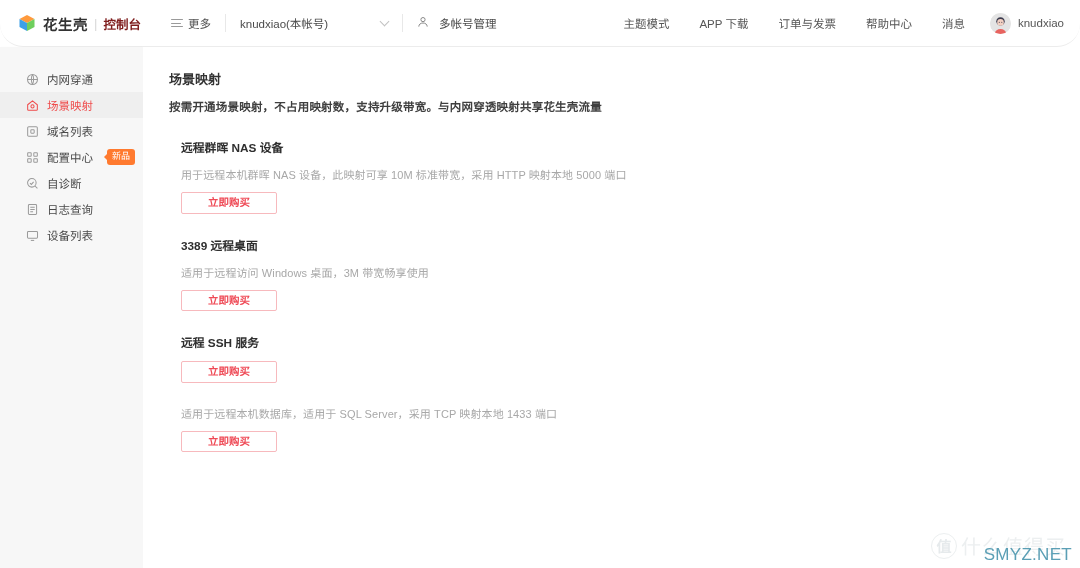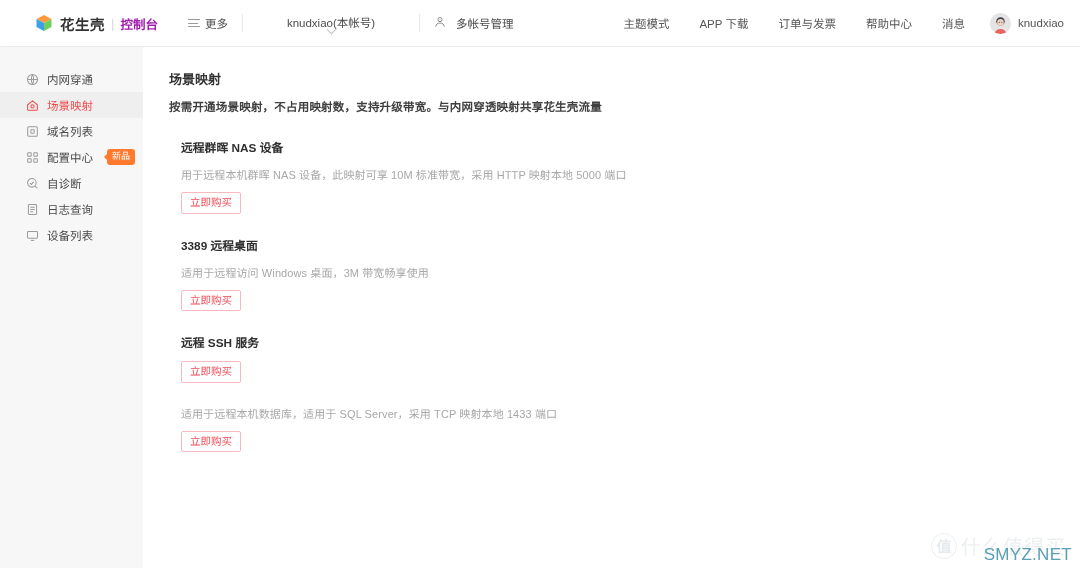--- a/index.html
+++ b/index.html
@@ -13,48 +13,49 @@
   .app { position: relative; width: 1080px; height: 568px; background:#fff; }
 
   
   .topbar {
     position: relative;
     height: 47px;
     display: flex;
     align-items: center;
     background: #ffffff;
     border-bottom: 1px solid #ececec;
-    padding-left: 35px;
+    padding-left: 18px;
     padding-right: 16px;
+    border-radius: 23px;
   }
   .brand { display: flex; align-items: center; width: 125px; flex: none; }
   .cube-logo { width: 18px; height: 18px; position: relative; margin-right: 7px; flex:none; }
   .cube-logo svg { display:block; }
   .brand-name {
     font-size: 14.5px; color: #333; font-weight: 700; letter-spacing: .5px;
     white-space: nowrap;
   }
   .brand-sep { color: #d8d8d8; margin: 0 6px; font-size: 13px; font-weight: 400; }
-  .brand-sub { font-size: 12.5px; color: #a21caf; font-weight: 700; white-space:nowrap; }
+  .brand-sub { font-size: 12.5px; color: #7f1d1d; font-weight: 700; white-space:nowrap; }
 
   .more-btn {
     display: flex; align-items: center; gap: 5px;
     margin-left: 28px; color: #555; font-size: 11.5px; white-space: nowrap;
     cursor: pointer;
   }
   .hamburger { display:flex; flex-direction:column; justify-content:center; gap:2.5px; width:12px; }
   .hamburger i { display:block; height:1px; background:#9a9a9a; border-radius:1px; }
   .hamburger i:nth-child(2){ width:85%; }
   .hamburger i:nth-child(3){ width:100%; }
 
   .vsep { width:1px; height:18px; background:#e8e8e8; margin: 0 14px; flex:none; }
 
   .acct-select {
     display:flex; align-items:center; justify-content:space-between;
-    width: 148px; cursor: pointer; flex-direction: column;
+    width: 148px; cursor: pointer;
   }
   .acct-name { font-size: 11.5px; color: #4c4c4c; white-space:nowrap; }
   .chev {
     width: 7px; height: 7px; border-right: 1.2px solid #c2c2c2; border-bottom: 1.2px solid #c2c2c2;
     transform: rotate(45deg); margin-top:-4px; flex:none;
   }
 
   .multi-acct { display:flex; align-items:center; gap:10px; cursor:pointer; white-space:nowrap; }
   .multi-acct .lbl { font-size: 11.5px; color: #4c4c4c; }
 
@@ -105,22 +106,22 @@
     position: relative; overflow: hidden;
   }
   .page-title { font-size: 13px; font-weight: 700; color: #333; margin-bottom: 10px; }
   .page-sub { font-size: 11.5px; font-weight: 700; color: #3f3f3f; margin-bottom: 24px; letter-spacing: .2px;}
 
   .card { margin-bottom: 22px; padding-left: 12px; }
   .card-title { font-size: 11.8px; font-weight: 700; color: #2f2f2f; margin-bottom: 11px; }
   .card-desc { font-size: 11px; color: #a8a8a8; margin-bottom: 10px; letter-spacing: .1px; }
   .buy-btn {
     display: inline-block; border: 1px solid #f7b9bd; color: #ef4b57;
-    background: #fff; font-size: 10.5px; padding: 4px 8px 5px; border-radius: 2px;
-    cursor: pointer; line-height: 1;
+    background: #fff; font-size: 10.5px; padding: 4px 26px 5px; border-radius: 2px;
+    cursor: pointer; line-height: 1; font-weight: bold;
   }
 
   
   .watermark {
     position: absolute; right: 14px; bottom: 8px;
     display: flex; align-items: center; gap: 4px;
     pointer-events: none; user-select: none;
   }
   .wm-zhi {
     width: 26px; height: 26px; border-radius: 50%; border: 1.5px solid #eceff0;

